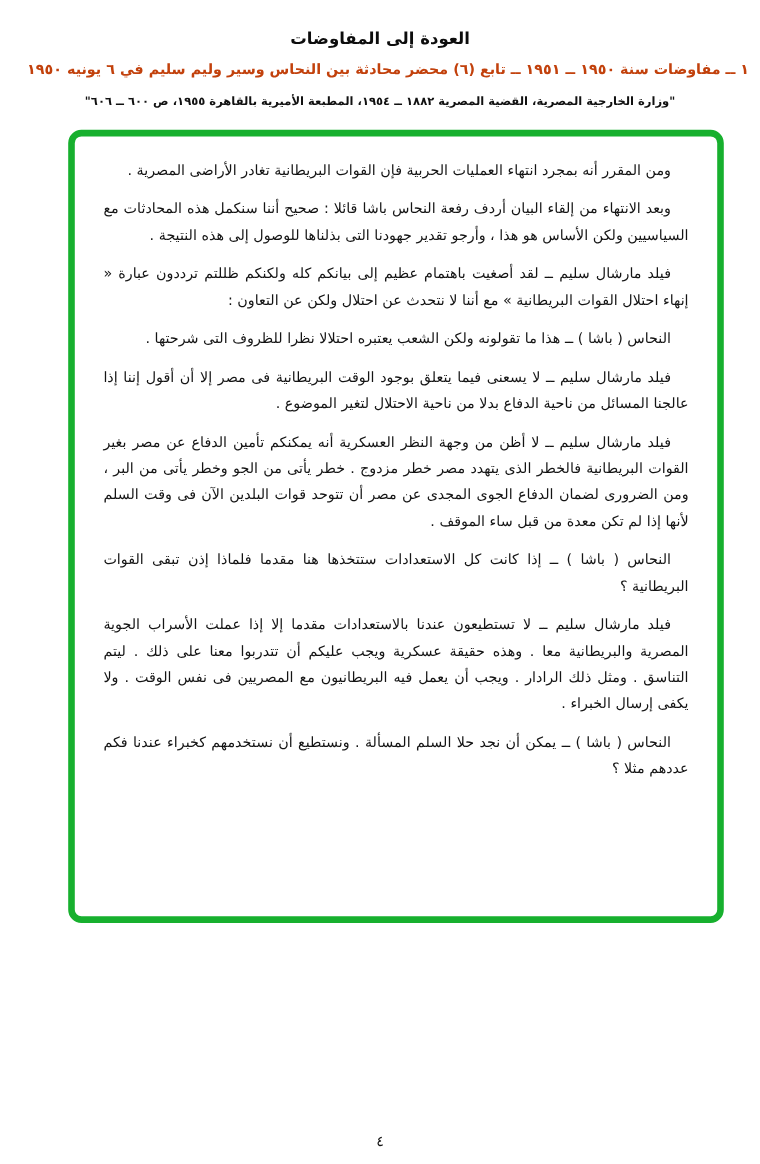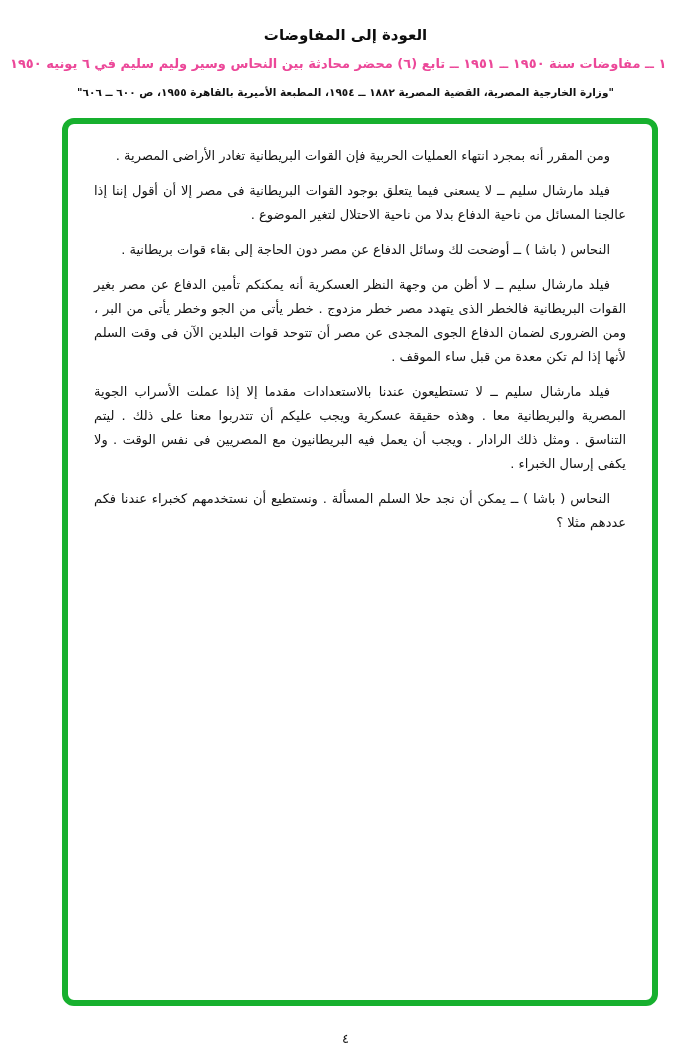--- a/index.html
+++ b/index.html
@@ -25,44 +25,44 @@
     direction: rtl;
     font-weight: bold;
     font-size: 15px;
     color: #0d0d0d;
   }
   .header-line {
     position: absolute;
     top: 56px;
     left: 10px;
     right: 10px;
-    text-align: left;
+    text-align: right;
     direction: rtl;
     font-weight: bold;
     font-size: 13px;
-    color: #ec4899;
+    color: #c2410c;
     white-space: nowrap;
   }
   .citation-line {
     position: absolute;
     top: 86px;
     left: 30px;
     right: 30px;
     text-align: center;
     direction: rtl;
     font-weight: bold;
     font-size: 10.5px;
     color: #111111;
   }
   .doc-box {
     position: absolute;
     left: 62px;
     top: 118px;
     width: 596px;
-    height: 888px;
+    height: 721px;
     box-sizing: border-box;
     border: 6px solid #14b8a6;
     border-radius: 12px;
     padding: 20px 26px 16px 26px;
     overflow: hidden;
     background: #ffffff;
   }
   .doc-box p {
     direction: rtl;
     unicode-bidi: embed;
@@ -90,23 +90,26 @@
 
   <div class="doc-title">العودة إلى المفاوضات</div>
 
   <div class="header-line">١ ــ مفاوضات سنة ١٩٥٠ ــ ١٩٥١ ــ تابع (٦) محضر محادثة بين النحاس وسير وليم سليم في ٦ يونيه ١٩٥٠</div>
 
   <div class="citation-line">"وزارة الخارجية المصرية، القضية المصرية ١٨٨٢ ــ ١٩٥٤، المطبعة الأميرية بالقاهرة ١٩٥٥، ص ٦٠٠ ــ ٦٠٦"</div>
 
   <div class="doc-box" style="border-color: rgb(23, 176, 46);">
     <div>
         <p>ومن المقرر أنه بمجرد انتهاء العمليات الحربية فإن القوات البريطانية تغادر الأراضى المصرية .</p>
-        <p>فيلد مارشال سليم ــ لا يسعنى فيما يتعلق بوجود القوات البريطانية فى مصر إلا أن أقول إننا إذا عالجنا المسائل من ناحية الدفاع بدلا من ناحية الاحتلال لتغير الموضوع .</p>
-        <p>النحاس ( باشا ) ــ أوضحت لك وسائل الدفاع عن مصر دون الحاجة إلى بقاء قوات بريطانية .</p>
+        <p>وبعد الانتهاء من إلقاء البيان أردف رفعة النحاس باشا قائلا : صحيح أننا سنكمل هذه المحادثات مع السياسيين ولكن الأساس هو هذا ، وأرجو تقدير جهودنا التى بذلناها للوصول إلى هذه النتيجة .</p>
+        <p>فيلد مارشال سليم ــ لقد أصغيت باهتمام عظيم إلى بيانكم كله ولكنكم ظللتم ترددون عبارة « إنهاء احتلال القوات البريطانية » مع أننا لا نتحدث عن احتلال ولكن عن التعاون :</p>
+        <p>النحاس ( باشا ) ــ هذا ما تقولونه ولكن الشعب يعتبره احتلالا نظرا للظروف التى شرحتها .</p>
+        <p>فيلد مارشال سليم ــ لا يسعنى فيما يتعلق بوجود الوقت البريطانية فى مصر إلا أن أقول إننا إذا عالجنا المسائل من ناحية الدفاع بدلا من ناحية الاحتلال لتغير الموضوع .</p>
         <p>فيلد مارشال سليم ــ لا أظن من وجهة النظر العسكرية أنه يمكنكم تأمين الدفاع عن مصر بغير القوات البريطانية فالخطر الذى يتهدد مصر خطر مزدوج . خطر يأتى من الجو وخطر يأتى من البر ، ومن الضرورى لضمان الدفاع الجوى المجدى عن مصر أن تتوحد قوات البلدين الآن فى وقت السلم لأنها إذا لم تكن معدة من قبل ساء الموقف .</p>
+        <p>النحاس ( باشا ) ــ إذا كانت كل الاستعدادات ستتخذها هنا مقدما فلماذا إذن تبقى القوات البريطانية ؟</p>
         <p>فيلد مارشال سليم ــ لا تستطيعون عندنا بالاستعدادات مقدما إلا إذا عملت الأسراب الجوية المصرية والبريطانية معا . وهذه حقيقة عسكرية ويجب عليكم أن تتدربوا معنا على ذلك . ليتم التناسق . ومثل ذلك الرادار . ويجب أن يعمل فيه البريطانيون مع المصريين فى نفس الوقت . ولا يكفى إرسال الخبراء .</p>
         <p>النحاس ( باشا ) ــ يمكن أن نجد حلا السلم المسألة . ونستطيع أن نستخدمهم كخبراء عندنا فكم عددهم مثلا ؟</p>
       </div>
   </div>
 
   <div class="page-number">٤</div>
 
 </div>
 
 </body></html>

